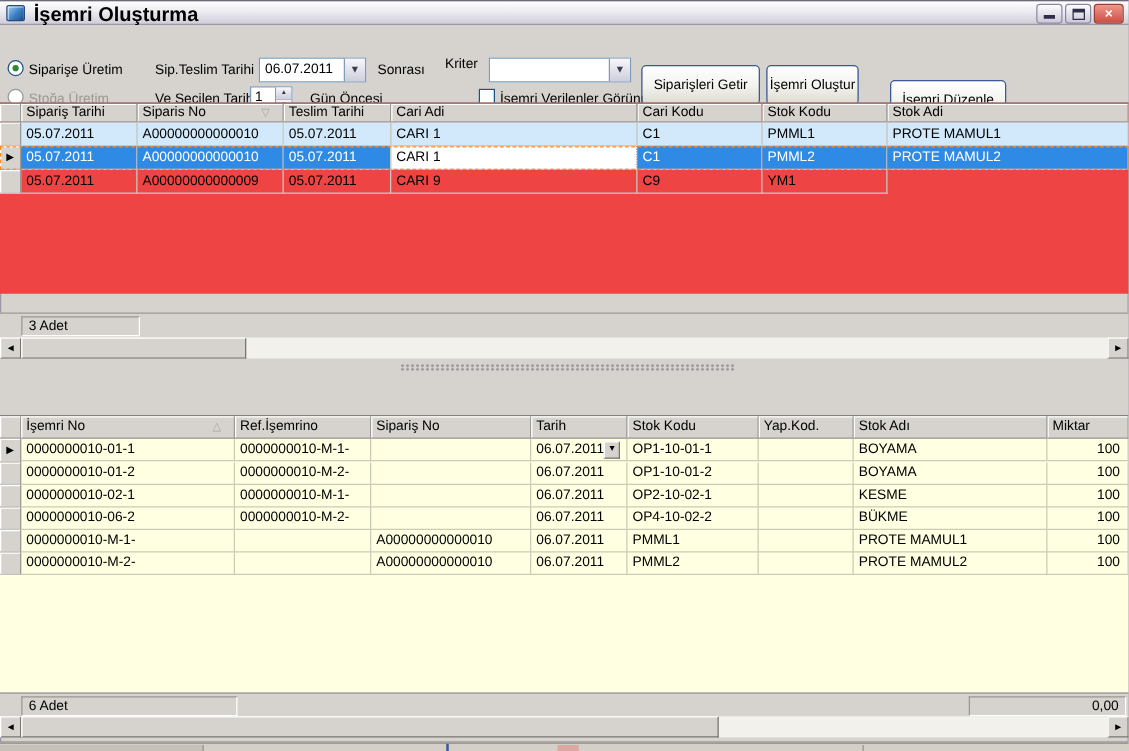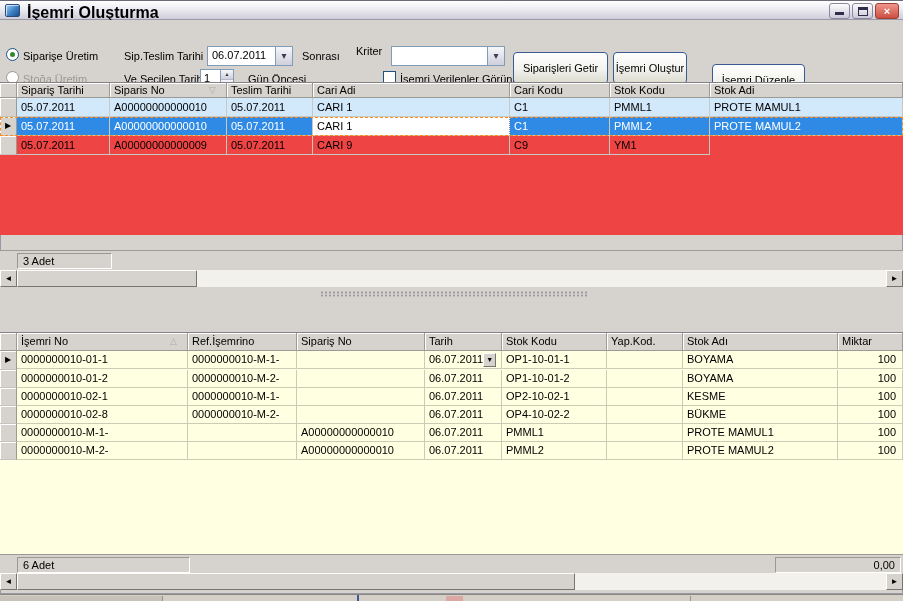--- a/index.html
+++ b/index.html
@@ -270,21 +270,21 @@
       <div class="cell">0000000010-M-1-</div>
       <div class="cell"></div>
       <div class="cell">06.07.2011</div>
       <div class="cell">OP2-10-02-1</div>
       <div class="cell"></div>
       <div class="cell">KESME</div>
       <div class="cell num">100</div>
     </div>
     <div class="grow">
       <div class="icell"></div>
-      <div class="cell">0000000010-02-8</div>
+      <div class="cell">0000000010-06-2</div>
       <div class="cell">0000000010-M-2-</div>
       <div class="cell"></div>
       <div class="cell">06.07.2011</div>
       <div class="cell">OP4-10-02-2</div>
       <div class="cell"></div>
       <div class="cell">BÜKME</div>
       <div class="cell num">100</div>
     </div>
     <div class="grow">
       <div class="icell"></div>

